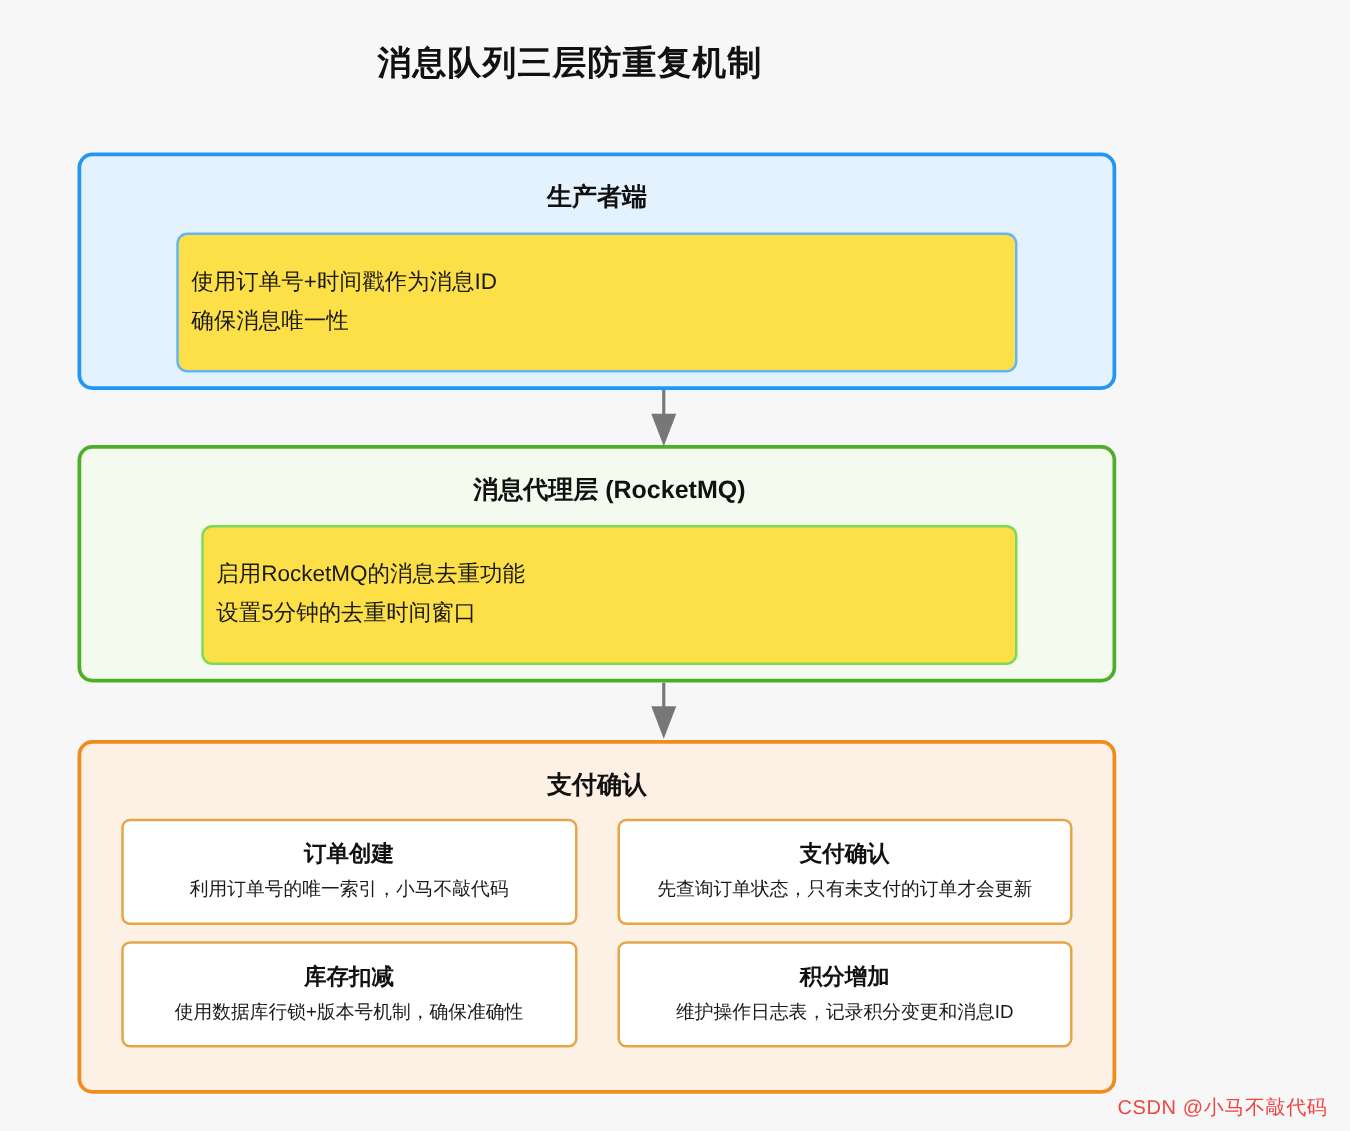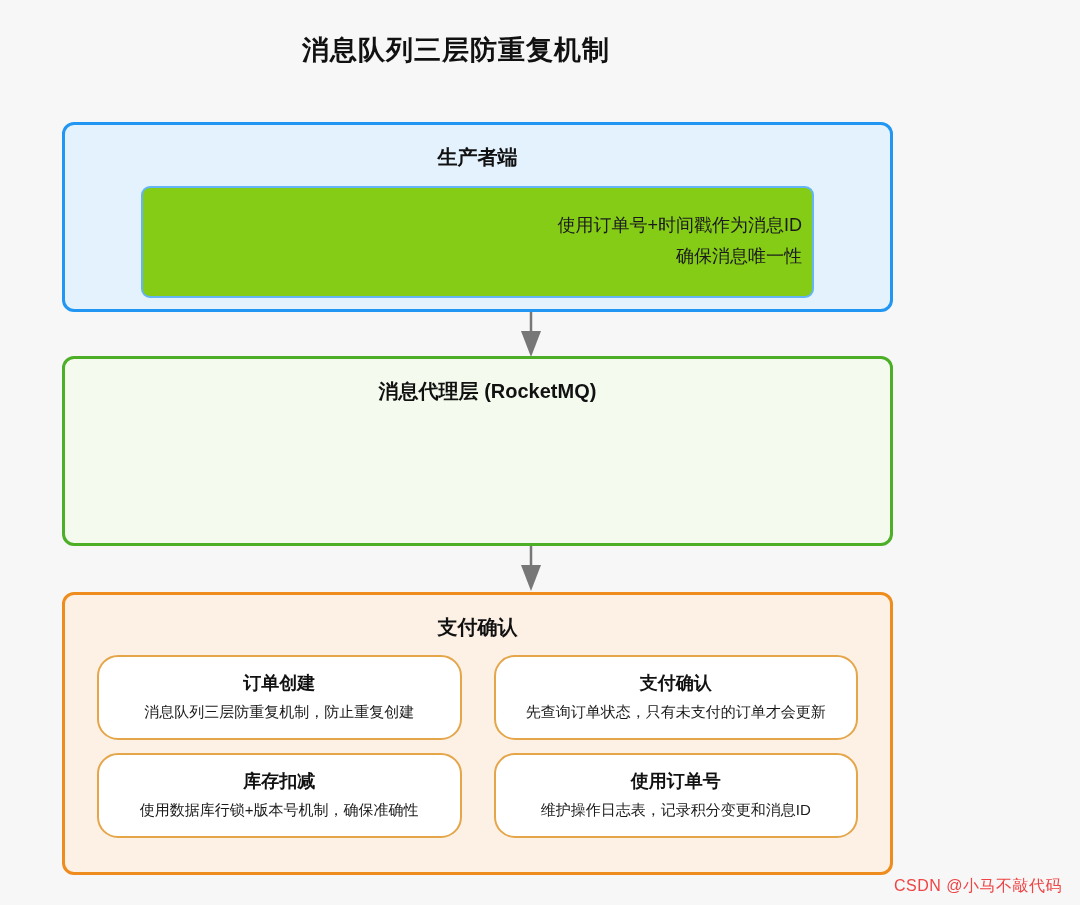--- a/index.html
+++ b/index.html
@@ -53,26 +53,26 @@
     font-size: 20px;
     font-weight: bold;
     color: #111111;
     padding-top: 19px;
     padding-bottom: 2px;
   }
 
   
   .detail-card {
     margin: 13px 76px 24px 76px;
-    background: #84cc16;
+    background: #fde047;
     border-radius: 9px;
     border-width: 2px;
     border-style: solid;
     padding: 22px 10px 24px 10px;
-    text-align: right;
+    text-align: left;
   }
   .detail-line {
     font-size: 18px;
     line-height: 31px;
     color: #1a1a1a;
   }
 
   
   .layer-producer {
     top: 122px;
@@ -108,21 +108,21 @@
     display: grid;
     grid-template-columns: 1fr 1fr;
     column-gap: 32px;
     row-gap: 13px;
     margin: 12px 32px 20px 32px;
   }
 
   .consumer-card {
     background: #ffffff;
     border: 2px solid #e5a64a;
-    border-radius: 21px;
+    border-radius: 7px;
     padding: 14px 8px 16px 8px;
     text-align: center;
     min-height: 62px;
     box-sizing: border-box;
   }
   .consumer-card-title {
     font-size: 18px;
     font-weight: bold;
     color: #111111;
     margin-bottom: 7px;
@@ -169,49 +169,53 @@
     </div>
   </div>
 
   <svg class="arrow arrow-1" viewBox="0 0 24 46">
     <line x1="12" y1="0" x2="12" y2="22" stroke="#777777" stroke-width="2.5"></line>
     <polygon points="12,45 2,19 22,19" fill="#777777"></polygon>
   </svg>
 
   <div class="layer layer-broker">
     <div class="layer-heading">消息代理层 (RocketMQ)</div>
+    <div class="detail-card">
+      <div class="detail-line">启用RocketMQ的消息去重功能</div>
+      <div class="detail-line">设置5分钟的去重时间窗口</div>
+    </div>
   </div>
 
   <svg class="arrow arrow-2" viewBox="0 0 24 46">
     <line x1="12" y1="0" x2="12" y2="22" stroke="#777777" stroke-width="2.5"></line>
     <polygon points="12,45 2,19 22,19" fill="#777777"></polygon>
   </svg>
 
   <div class="layer layer-consumer">
     <div class="layer-heading">支付确认</div>
 
     <div class="consumer-grid">
 
       <div class="consumer-card">
         <div class="consumer-card-title">订单创建</div>
-        <div class="consumer-card-desc">消息队列三层防重复机制，防止重复创建</div>
+        <div class="consumer-card-desc">利用订单号的唯一索引，小马不敲代码</div>
       </div>
 
       <div class="consumer-card">
         <div class="consumer-card-title">支付确认</div>
         <div class="consumer-card-desc">先查询订单状态，只有未支付的订单才会更新</div>
       </div>
 
       <div class="consumer-card">
         <div class="consumer-card-title">库存扣减</div>
         <div class="consumer-card-desc">使用数据库行锁+版本号机制，确保准确性</div>
       </div>
 
       <div class="consumer-card">
-        <div class="consumer-card-title">使用订单号</div>
+        <div class="consumer-card-title">积分增加</div>
         <div class="consumer-card-desc">维护操作日志表，记录积分变更和消息ID</div>
       </div>
 
     </div>
   </div>
 
   <div class="watermark">CSDN @小马不敲代码</div>
 
 </div>
 

